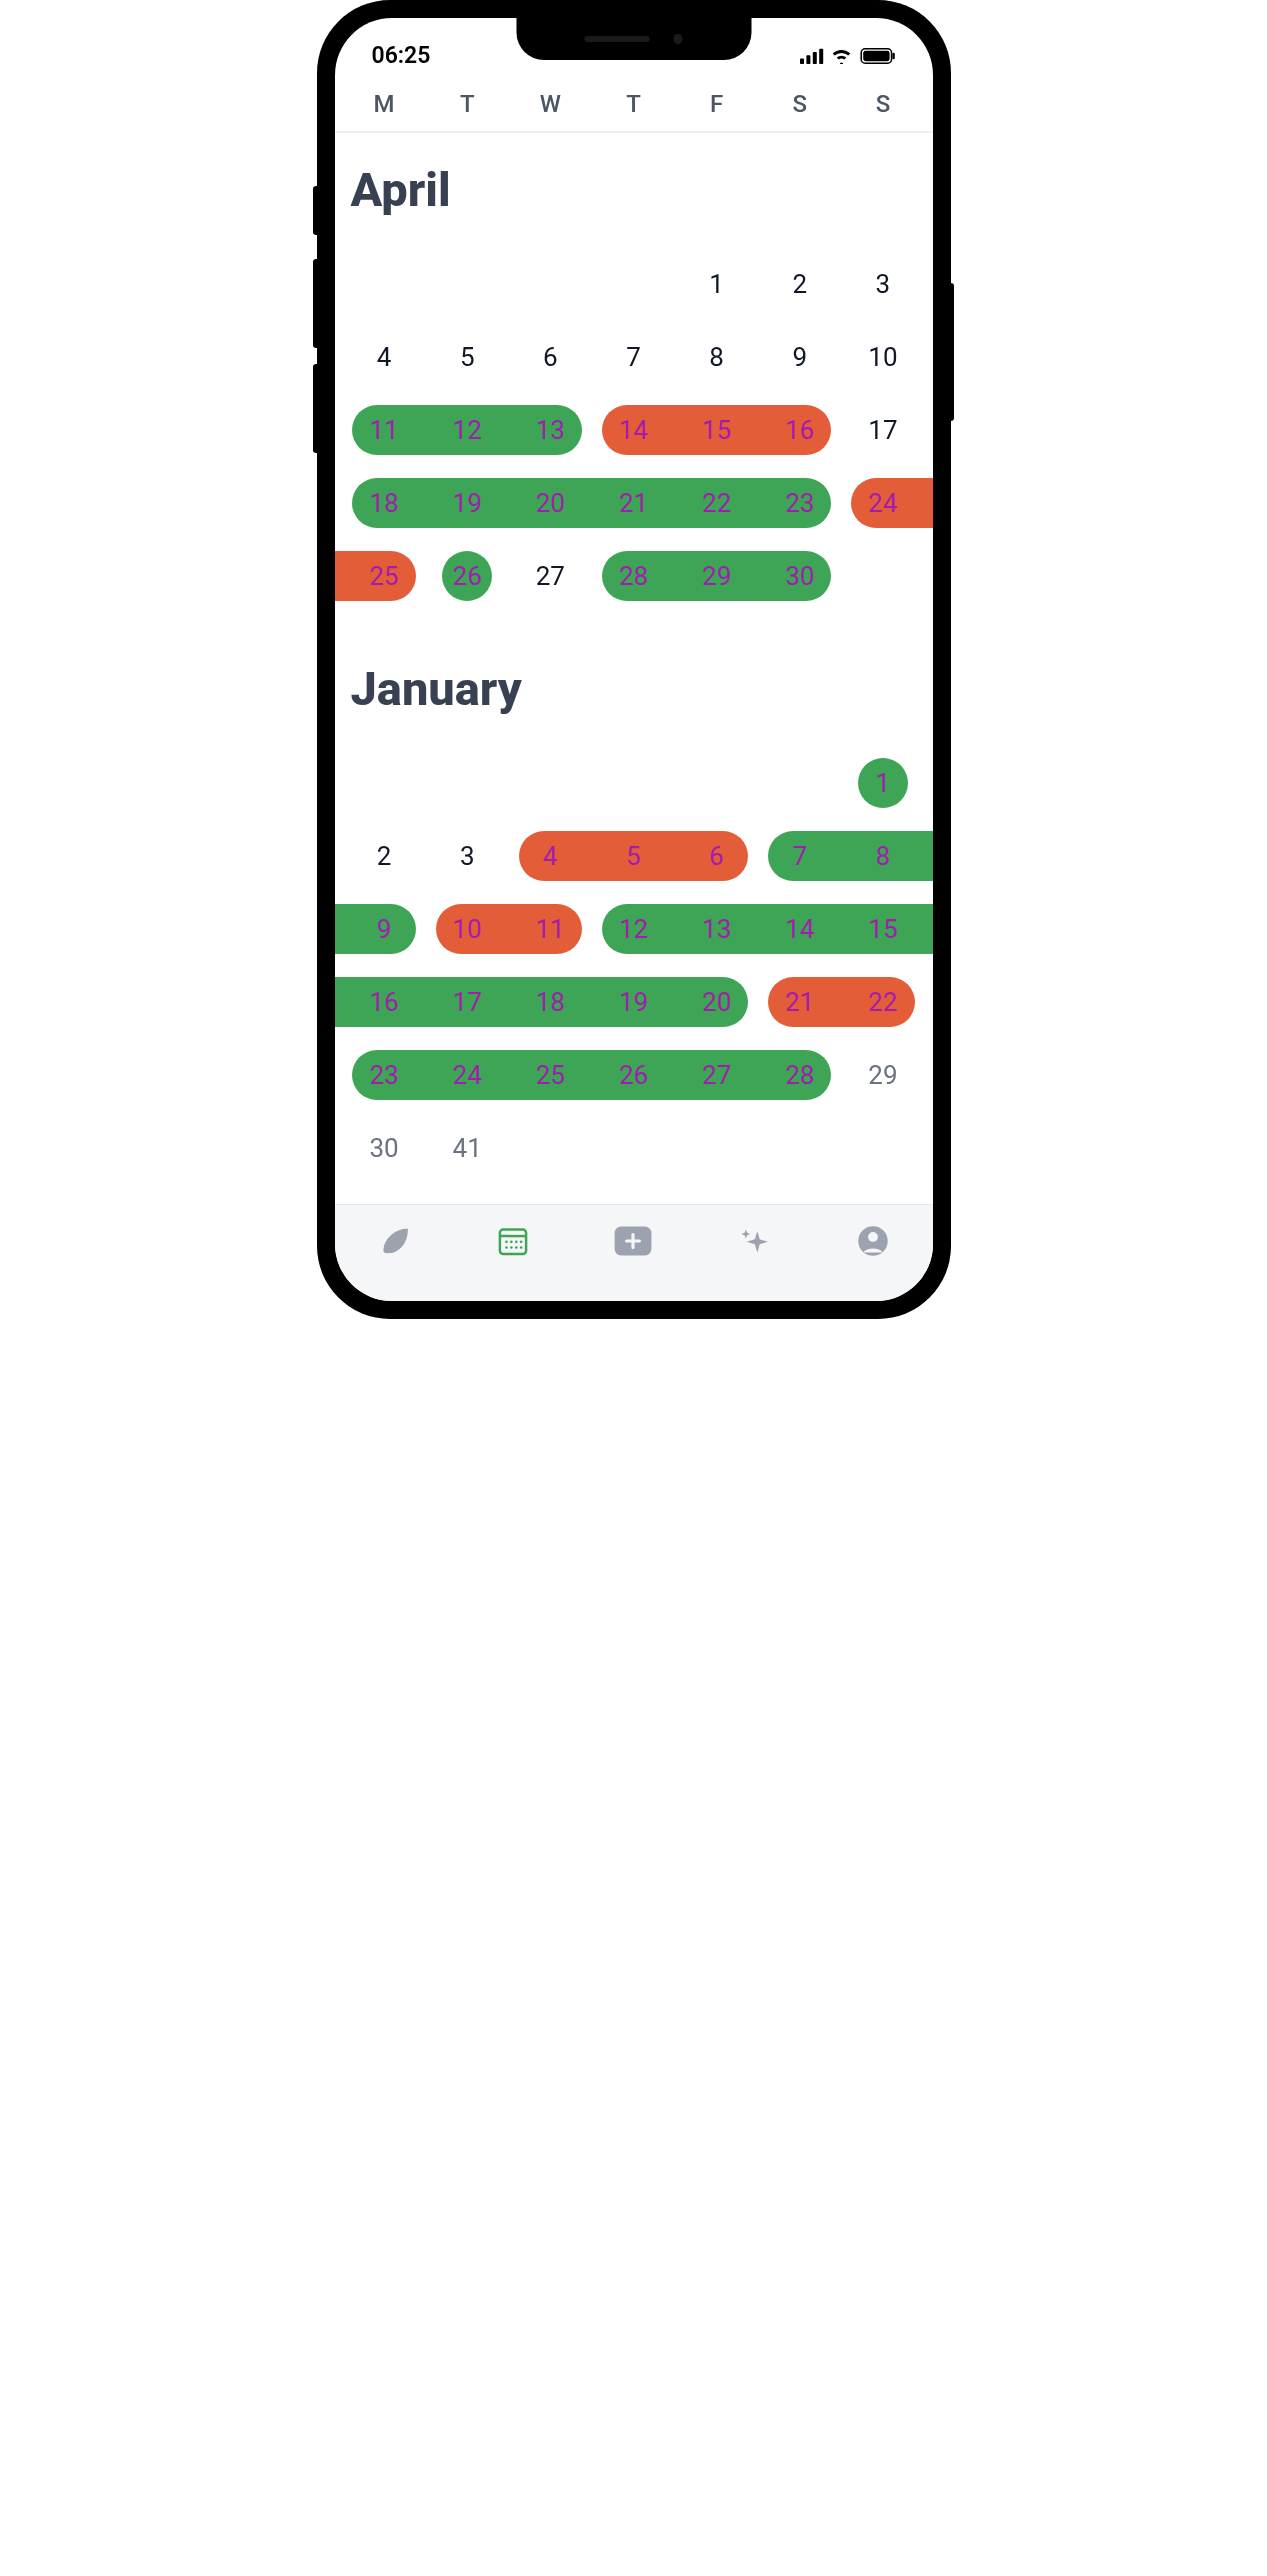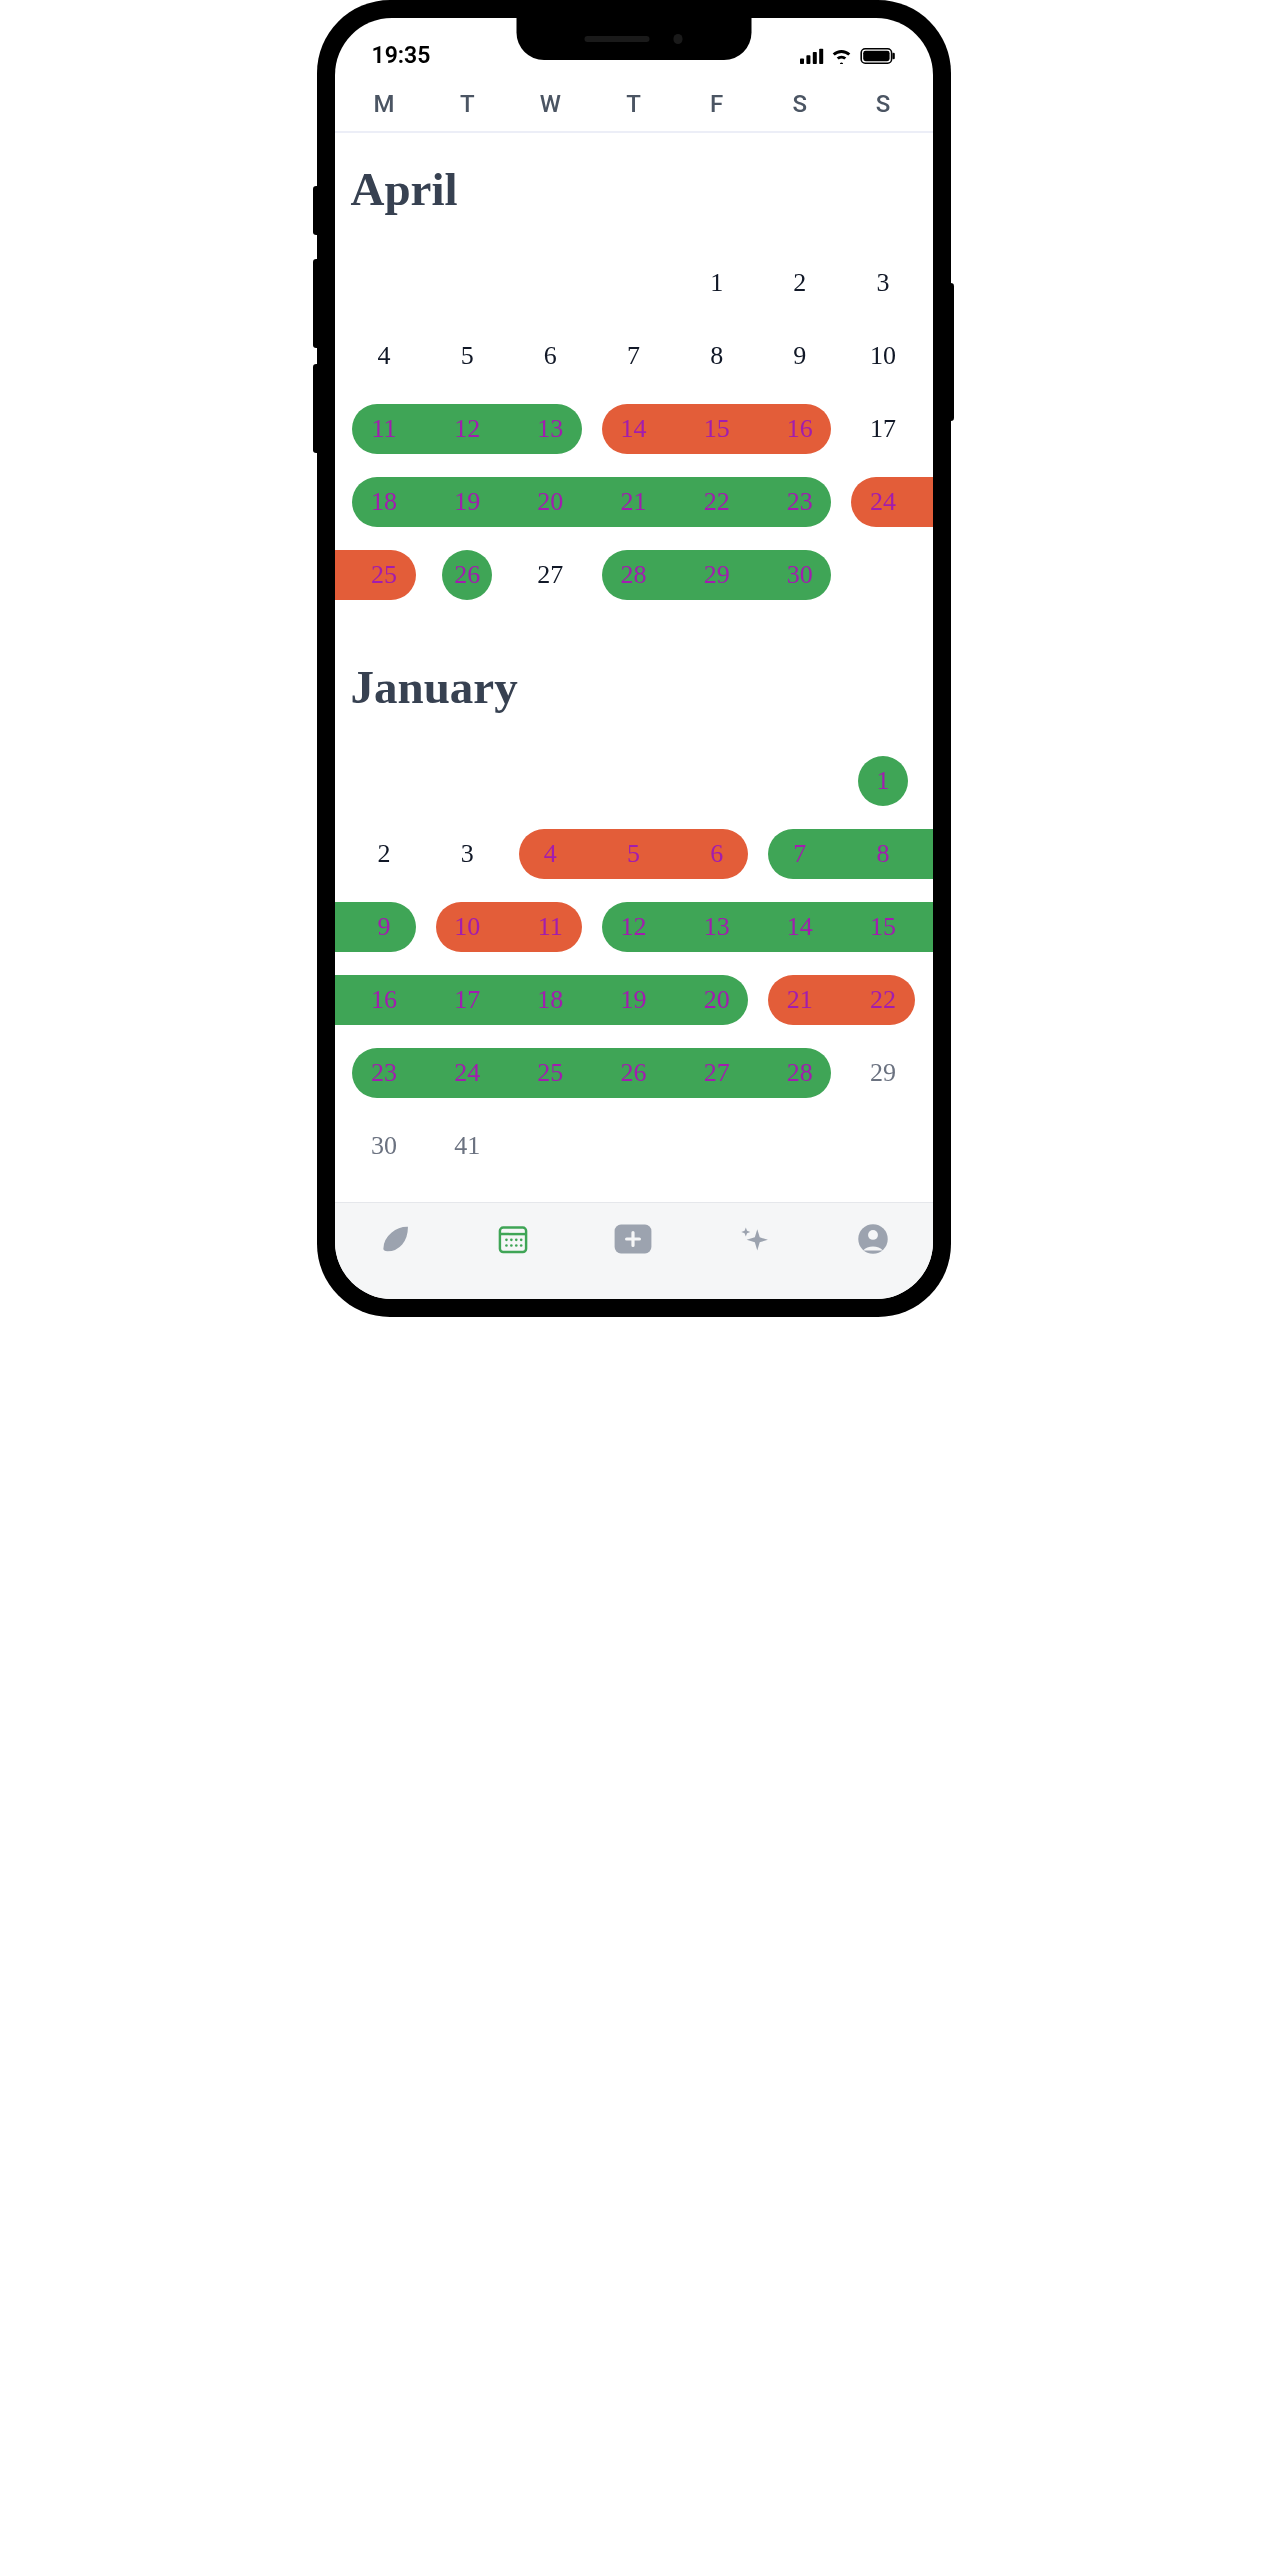--- a/index.html
+++ b/index.html
@@ -67,21 +67,21 @@
     padding: 14.6px 8px 13px 8px;
     border-bottom: 2.4px solid #eceef7;
   }
   .weekday-header div {
     text-align:center;
     font-size:24px;
     font-weight:500;
     color:#4b5563;
   }
 
-  .month-block { padding: 29px 8px 8px 8px; font-family: Liberation Serif, serif; }
+  .month-block { padding: 29px 8px 8px 8px; }
   .month-title {
     font-size:47px;
     font-weight:800;
     color:#374151;
     padding-left:8px;
     margin-bottom:42px;
   }
 
   .week-row {
     display:grid;
@@ -139,21 +139,21 @@
 <div class="device">
   <div class="side-btn left1"></div>
   <div class="side-btn left2"></div>
   <div class="side-btn left3"></div>
   <div class="side-btn right1"></div>
 
   <div class="device-inner">
     <div class="notch"></div>
 
     <div class="status-bar">
-      <span>19:35</span>
+      <span>06:25</span>
       <div class="status-icons">
         <svg width="24" height="16" viewBox="0 0 30 20">
             <rect x="0" y="13" width="5" height="7" rx="1" fill="#000"></rect>
             <rect x="8" y="9" width="5" height="11" rx="1" fill="#000"></rect>
             <rect x="16" y="5" width="5" height="15" rx="1" fill="#000"></rect>
             <rect x="24" y="1" width="5" height="19" rx="1" fill="#000"></rect>
           </svg>
         <svg width="23" height="16" viewBox="0 0 28 20">
             <path d="M14 18 a2 2 0 1 0 0.001 0 M8 12 a9 9 0 0 1 12 0 l-2.5 2.5 a5.5 5.5 0 0 0 -7 0 z M3 7 a16 16 0 0 1 22 0 l-2.5 2.5 a12.5 12.5 0 0 0 -17 0 z" fill="#000"></path>
           </svg>

